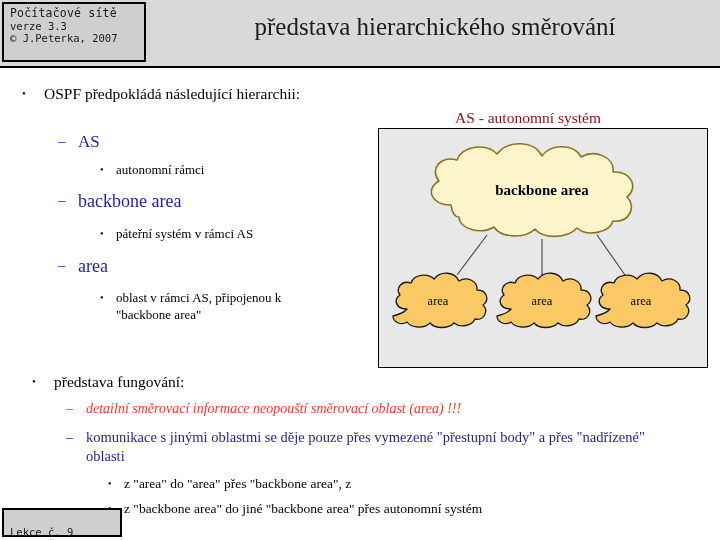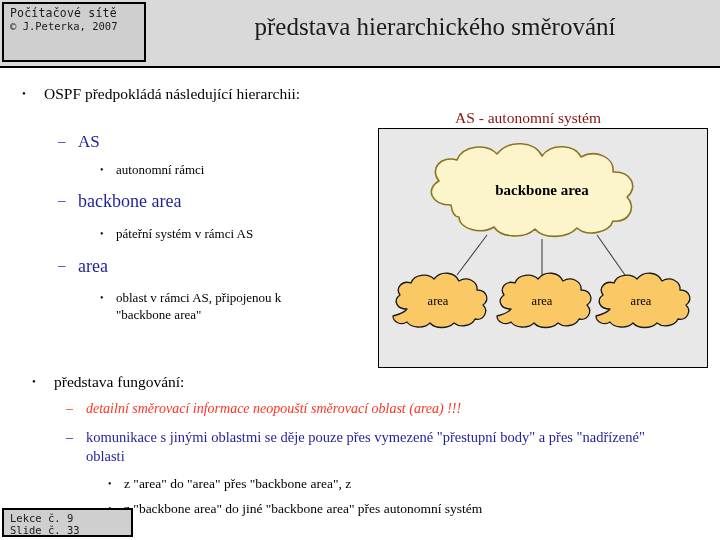--- a/index.html
+++ b/index.html
@@ -120,39 +120,40 @@
   .cloud-label-small {
     font-family: "Liberation Serif", serif;
     font-size: 12.5px;
     fill: #000000;
   }
 
   
   #footer-box {
     position: absolute;
     left: 2px; top: 508px;
-    width: 131px;
+    width: 120px;
     height: 29px;
     background: #cfcfcf;
     border: 2px solid #000000;
     box-sizing: border-box;
-    padding: 2px 0 0 6px;
+    padding: 16px 0 0 6px;
     font-family: "DejaVu Sans Mono", monospace;
     font-size: 10.5px;
     line-height: 12.4px;
     color: #1a1a1a;
   }
 </style>
 </head>
 <body>
 
 <div id="header-bar"></div>
 
 <div id="course-box">
   <div class="cb-title">Počítačové sítě</div>
+  <div>verze 3.3</div>
   <div>© J.Peterka, 2007</div>
 </div>
 
 <div id="slide-title">představa hierarchického směrování</div>
 
 <div class="row lvl1" style="left:22px; top:84px; width:310px;">
   <span class="mark">•</span>
   <span class="txt">OSPF předpokládá následující hierarchii:</span>
 </div>
 

